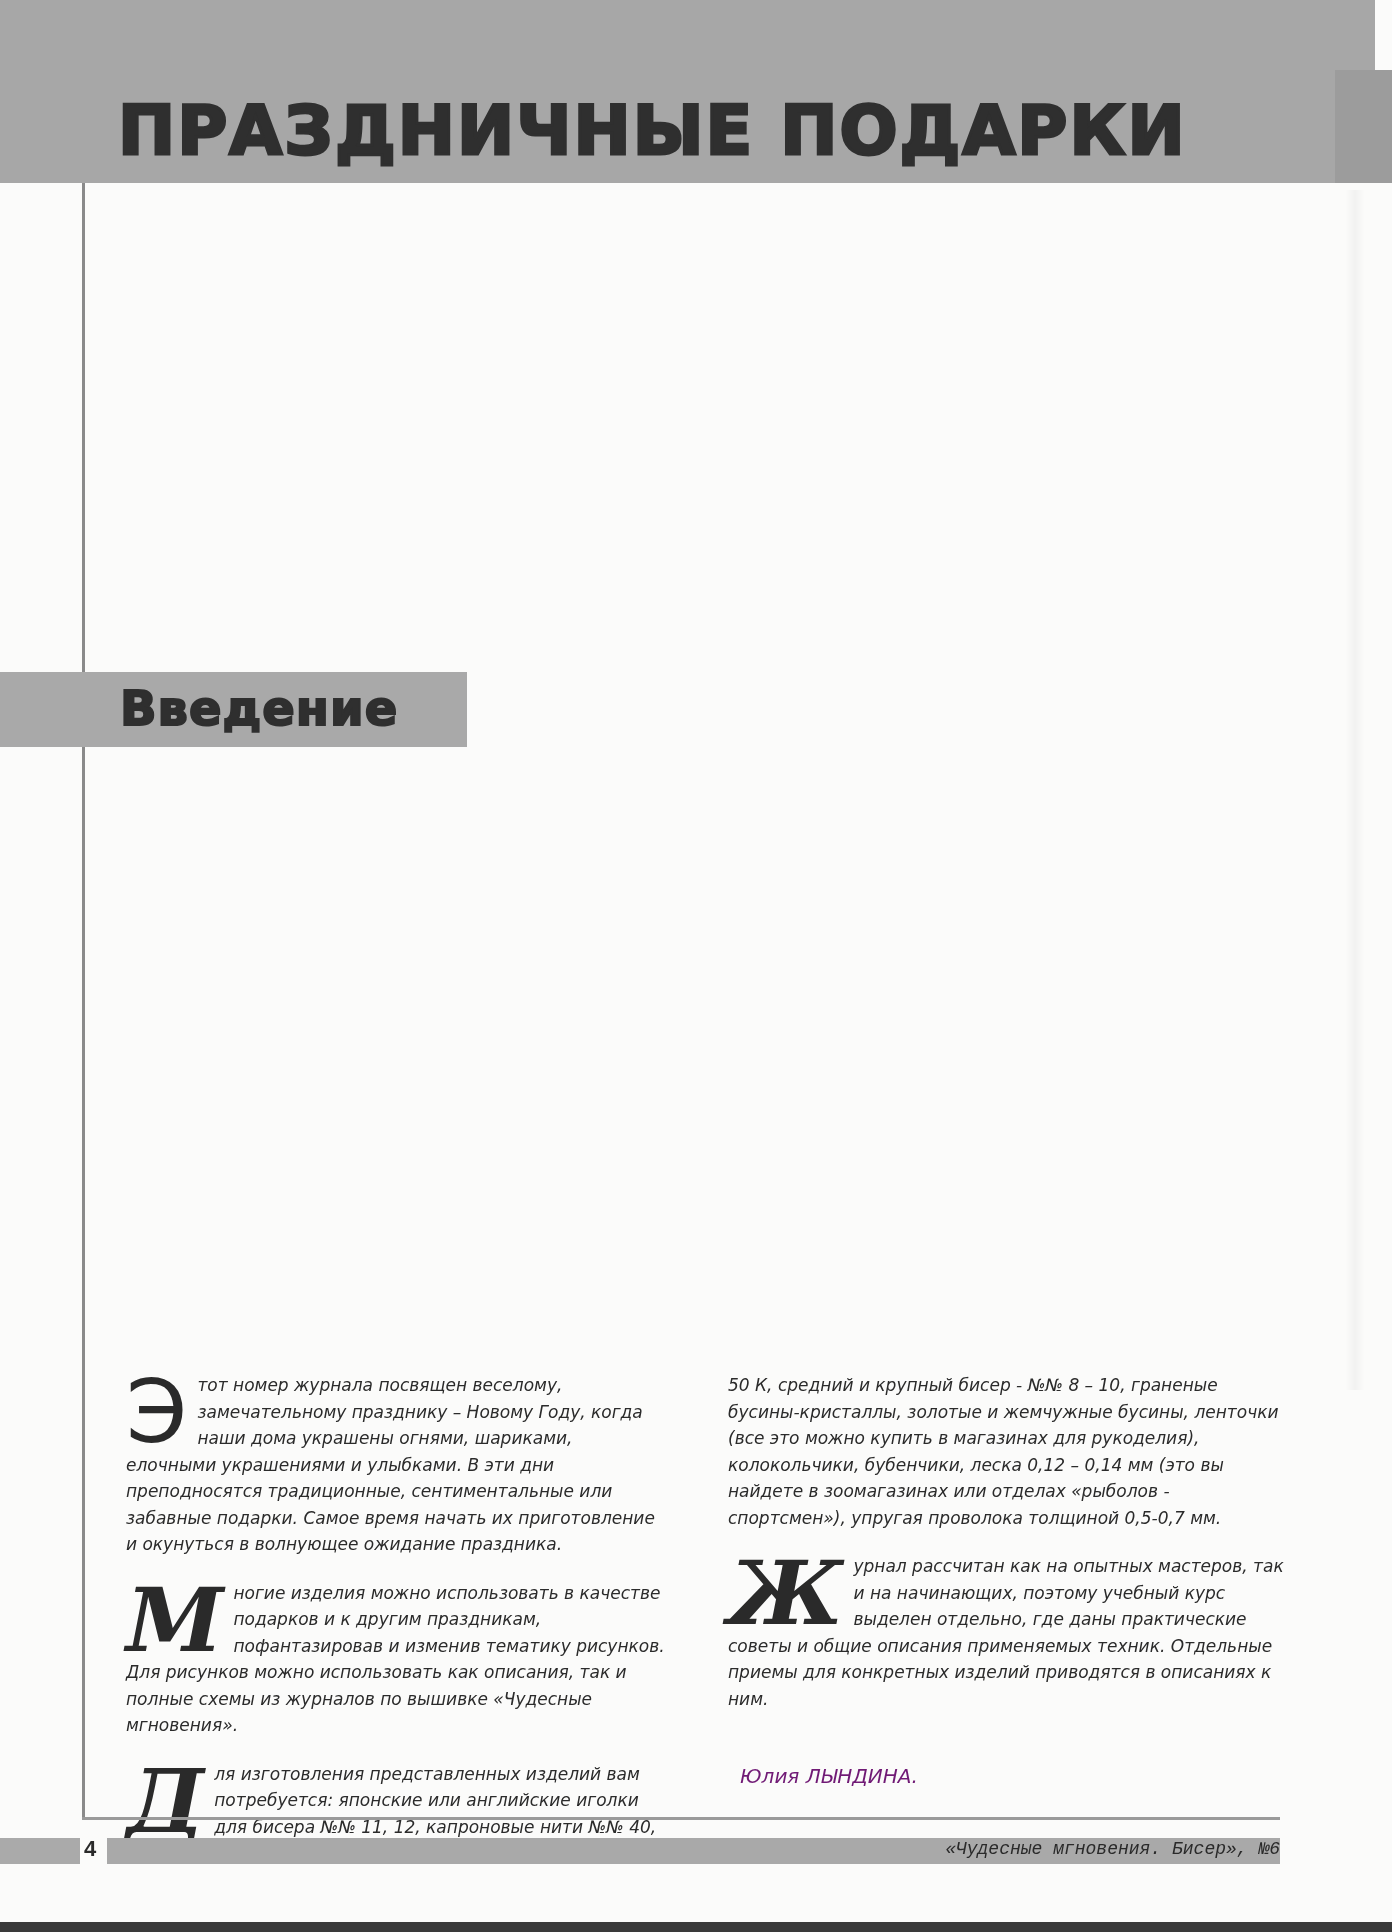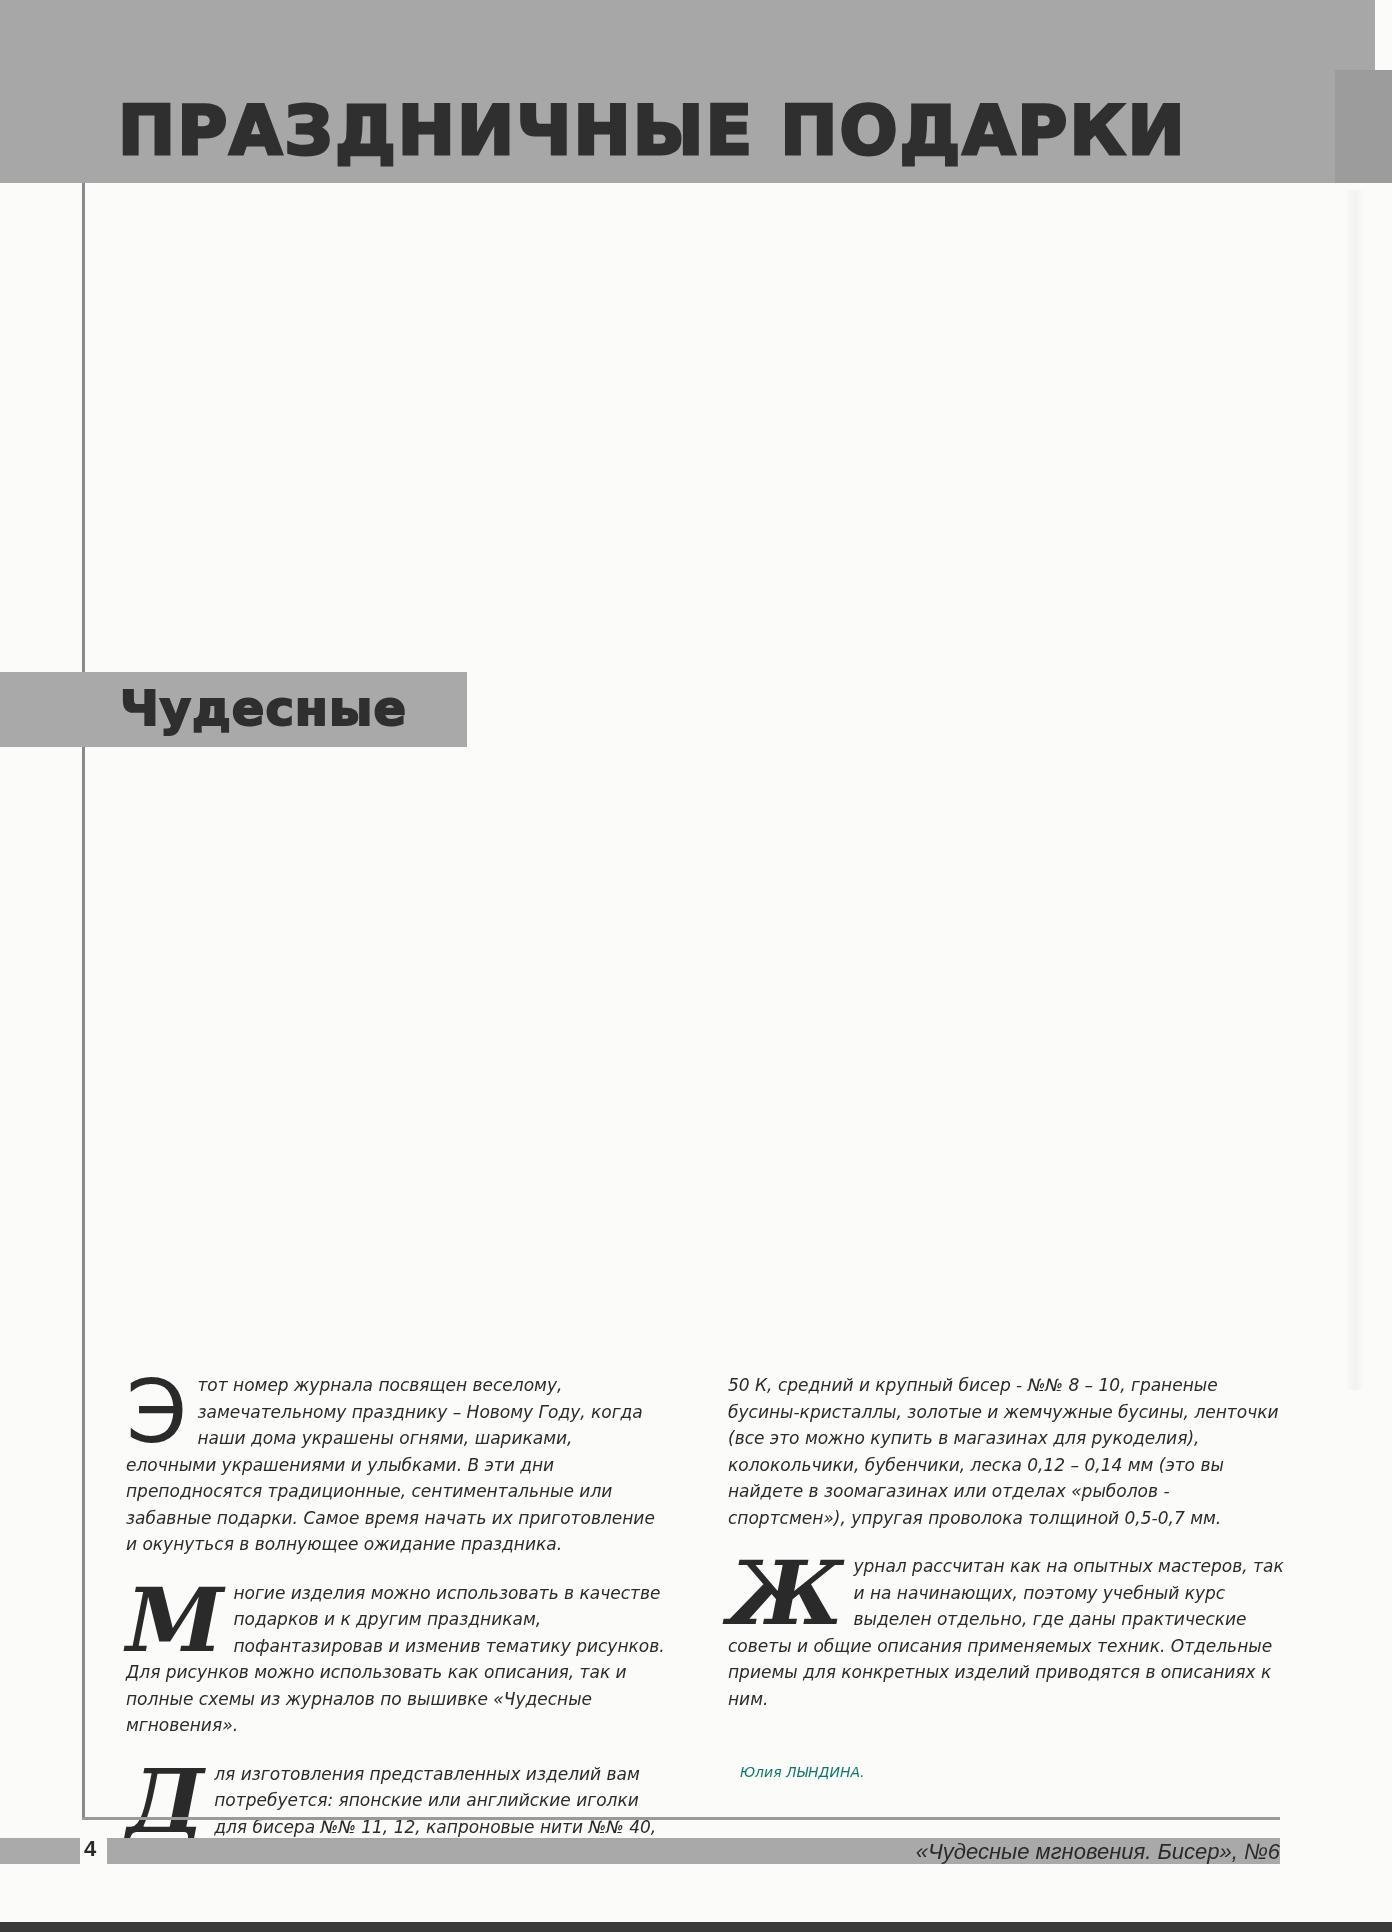--- a/index.html
+++ b/index.html
@@ -47,41 +47,41 @@
   .col-left { left: 126px; }
   .col-right { left: 728px; width: 560px; }
   .para { margin: 0 0 22px 0; text-align: left; }
   .dropcap {
     float: left; font-family: "DejaVu Serif", serif; font-weight: bold;
     font-size: 88px; line-height: 72px; margin: 4px 10px 0 0; color: #2a2a2a;
   }
   .dropcap-e { font-family: "DejaVu Sans", sans-serif; font-weight: normal; font-style: normal; }
   .signature {
     position: absolute; left: 740px; top: 1764px;
-    font-family: "DejaVu Sans", sans-serif; font-style: italic; font-size: 14px; color: #0f766e;
+    font-family: "DejaVu Sans", sans-serif; font-style: italic; font-size: 20px; color: #701a75;
   }
   .bottom-rule {
     position: absolute; left: 82px; top: 1817px; width: 1198px; height: 3px;
     background: #9a9a9a;
   }
   .footer-left-block {
     position: absolute; left: 0; top: 1838px; width: 80px; height: 26px;
     background: #aaaaaa;
   }
   .footer-page {
     position: absolute; left: 84px; top: 1836px;
     font-family: "Liberation Sans", sans-serif; font-weight: bold; font-size: 22px; color: #2a2a2a;
   }
   .footer-bar {
     position: absolute; left: 107px; top: 1838px; width: 1173px; height: 26px;
     background: #a9a9a9;
   }
   .footer-journal {
     position: absolute; right: 112px; top: 1839px;
-    font-family: Liberation Sans, sans-serif; font-style: italic; font-size: 22px; color: #2a2a2a;
+    font-family: Liberation Mono, monospace; font-style: italic; font-size: 18px; color: #2a2a2a;
   }
   .scan-edge {
     position: absolute; left: 0; top: 1922px; width: 1392px; height: 10px;
     background: #3a3a3a;
   }
   .side-shadow {
     position: absolute; left: 1345px; top: 190px; width: 20px; height: 1200px;
     background: linear-gradient(to right, rgba(0,0,0,0), rgba(0,0,0,0.04), rgba(0,0,0,0));
   }
 </style>
@@ -89,21 +89,21 @@
 <body>
 
 <div class="header-bar"></div>
 <div class="header-bar-edge"></div>
 <div class="header-title">ПРАЗДНИЧНЫЕ ПОДАРКИ</div>
 
 <div class="side-shadow"></div>
 <div class="left-rule"></div>
 
 <div class="section-bar"></div>
-<div class="section-title">Чудесные</div>
+<div class="section-title">Введение</div>
 
 <div class="col col-left">
   <p class="para">
     <span class="dropcap dropcap-e">Э</span>
     <span>тот номер журнала посвящен веселому, замечательному празднику – Новому Году, когда наши дома украшены огнями, шариками, елочными украшениями  и улыбками. В эти дни преподносятся традиционные, сентиментальные или забавные подарки. Самое время начать их приготовление и окунуться в волнующее ожидание праздника.</span>
   </p>
   <p class="para">
     <span class="dropcap">М</span>
     <span>ногие изделия можно использовать в качестве подарков и к другим праздникам, пофантазировав и изменив тематику рисунков. Для рисунков можно использовать как описания, так и полные схемы из журналов по вышивке «Чудесные мгновения».</span>
   </p>

